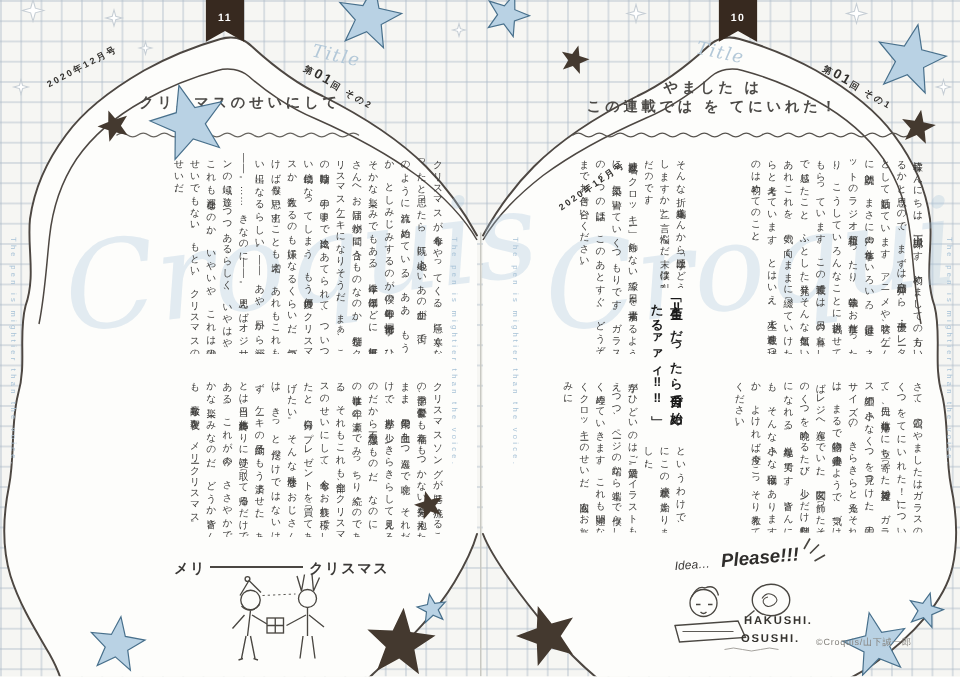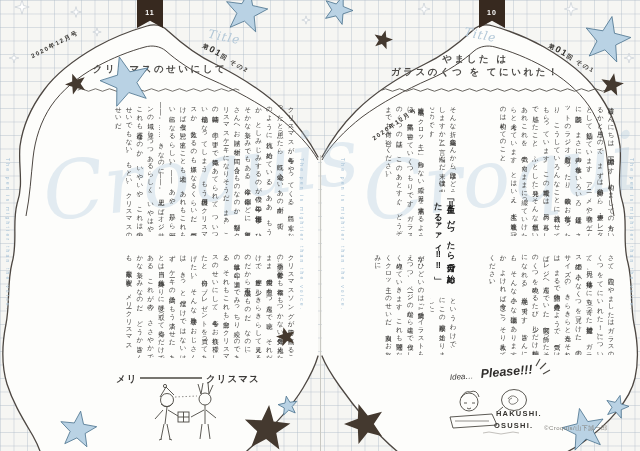--- a/index.html
+++ b/index.html
@@ -97,21 +97,21 @@
   <div class="band-text" style="left:552px; top:40px; transform:rotate(30deg); transform-origin:left top;">
     <span>第</span><span class="ep-num">01</span><span>回</span>
     <span>その1</span>
   </div>
   <div class="band-script" style="left:208px; top:30px;">Title</div>
   <div class="band-script" style="left:464px; top:28px;">Title</div>
 
   <div class="page-title" style="left:80px; top:62px; width:160px;">クリスマスのせいにして</div>
   <div class="page-title" style="left:380px; top:52px; width:191px;">
     <div>やました は</div>
-    <div>ガラスのくつ を てにいれた！</div>
+    <div>この連載では を てにいれた！</div>
   </div>
 
   <div class="vtext" style="left:84px; top:102px; width:212px; height:134px;">クリスマスが今年もやってくる。急に寒くなったと思ったら、既に心地よいあの曲が、街で、年中行事のように流れ始めている。ああ、もう十二月か、としみじみするのが僕の毎年の恒例行事で、ひそかな楽しみでもある。今年は例年ほどに、無事に皆さんへお届け物が間に合うものなのか、特別なクリスマスケーキになりそうだ。まぁ、この時期は、手の甲まで冷気にあてられて、ついつい億劫になってしまう。もう何度目のクリスマスか、数えるのも嫌になるくらいだ。気づけば僕も思い出すことも増え、あれもこれも思い出になるらしい。——あや、目から汗が——。……きなのに——。思えばオジサンの域に達しつつあるらしく、いやはや、これも運命なのか。いやいや、これは誰のせいでもない。もとい、クリスマスのせいだ。</div>
   <div class="vtext" style="left:64px; top:250px; width:232px; height:108px;">クリスマスソングが巷に流れるこの季節、憂鬱とも幸福ともつかない気分を抱えたまま、愛用の曲を一つ選んで聴く。それだけで、世界が少しきらきらして見えるのだから不思議なものだ。なのに、僕の仕事は年の瀬までみっちり続くのである。それもこれも全部、クリスマスのせいにして、今年もお疲れ様でしたと、自分にプレゼントを買ってあげたい。そんな殊勝なおじさんは、きっと僕だけではないはず。ケーキの予約はもう済ませた。あとは当日、仕事終わりに受け取って帰るだけである。これが今の、ささやかで確かな楽しみなのだ。どうか皆さんも、素敵な聖夜を。メリークリスマス。</div>
 
   <div class="vtext" style="left:462px; top:102px; width:154px; height:134px;">皆様こんにちは、山下誠一郎です。初めましての方もいるかと思うので、まずは自己紹介から。声優・ナレーターとして活動しています。アニメや吹替、ゲームに朗読と、まさに声の仕事をいろいろ。最近は、ネットのラジオ番組だったり、執筆のお仕事だったり、こうしていろんなことに挑戦させてもらっています。この連載では、日々の暮らしで感じたこと、ふとした発見、そんな何気ないあれこれを、気の向くままに綴っていけたらと考えています。とはいえ、人生で連載を持つのは初めてのこと。</div>
   <div class="vtext" style="left:430px; top:102px; width:28px; height:90px;">そんな折、編集さんから「題字はどうしますか」と一言。悩んだ末、僕は叫んだのです。</div>
   <div class="pull-quote" style="left:429px; top:196px; width:28px; height:93px;">「畜生‼ だったら自分で始めたるァァィ‼‼」</div>
   <div class="vtext" style="left:430px; top:293px; width:28px; height:62px;">というわけで、無事にこの連載が始まりました。</div>
   <div class="vtext" style="left:356px; top:102px; width:70px; height:134px;">連載名は「クロッキー」。飾らない線で日々を素描するように、気楽に書いていくつもりです。ガラスのくつの話は、このあとすぐ。どうぞ最後までお付き合いください。</div>

